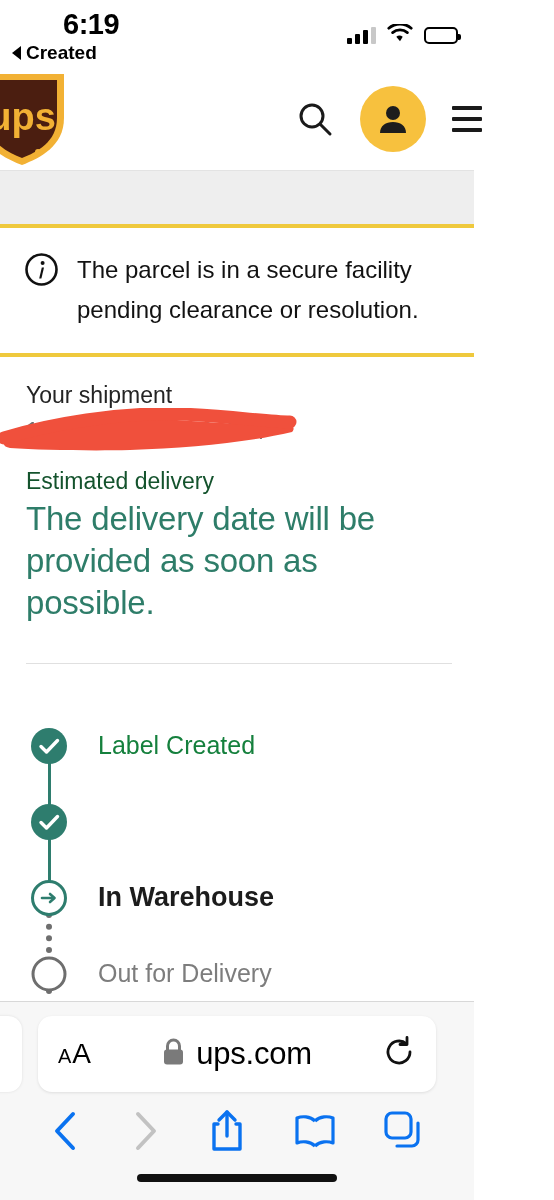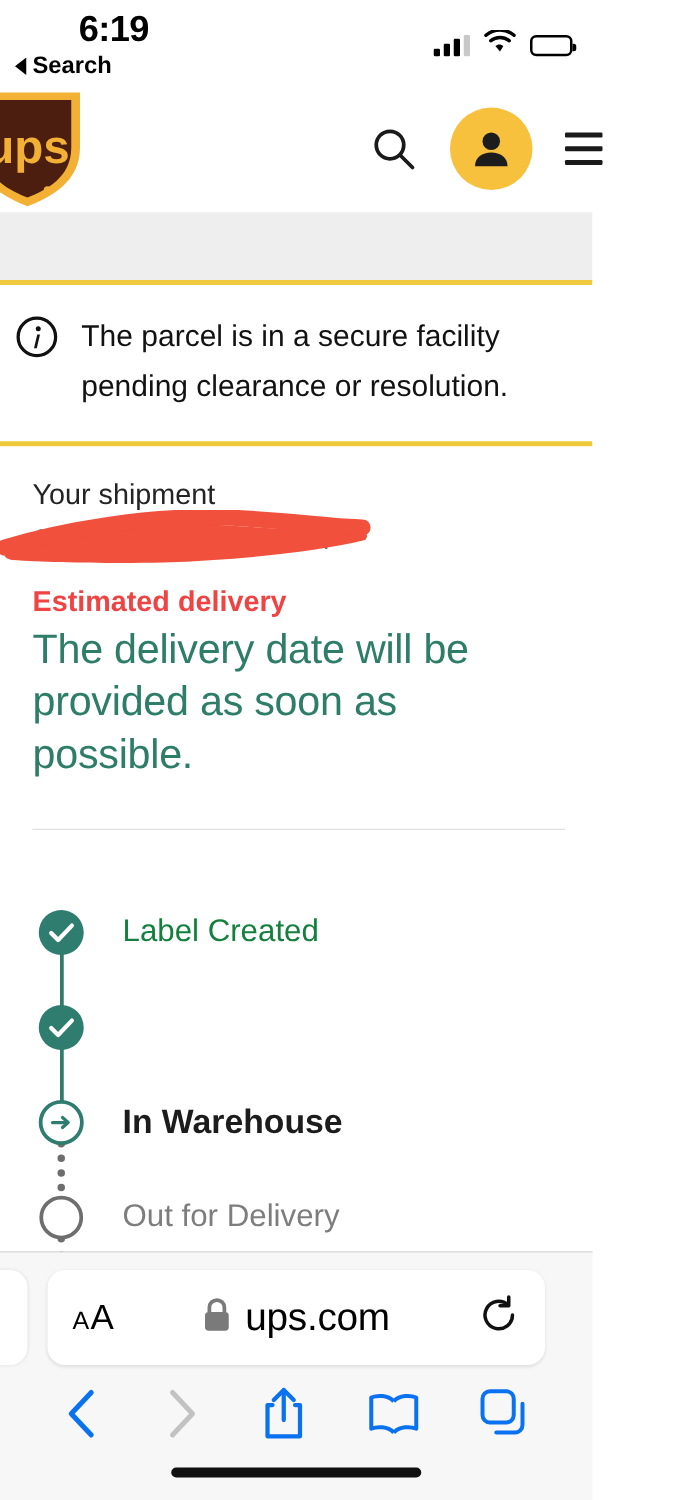--- a/index.html
+++ b/index.html
@@ -74,21 +74,21 @@
 
   
   .page { position: absolute; top: 171px; left: 0; right: 0; bottom: 199px; background: #fff; overflow: hidden; }
 
   .gray-band { height: 53px; background: #EEEEEE; }
 
   .alert {
     border-top: 4px solid #EFC93D;
     border-bottom: 4px solid #EFC93D;
     background: #fff;
-    padding: 22px 20px 24px 12px;
+    padding: 22px 20px 24px 24px;
     display: flex; gap: 18px; align-items: flex-start;
   }
   .info-icon {
     flex: 0 0 auto; width: 35px; height: 35px; margin-top: 2px;
   }
   .alert-text {
     font-size: 24px; line-height: 1.65; color: #121212;
   }
 
   .shipment { padding: 24px 36px 0 26px; position: relative; }
@@ -97,21 +97,21 @@
   .track-num {
     font-size: 23px; color: #6f6f6f; letter-spacing: 0.2px;
     position: absolute; left: 0; top: 6px;
   }
   .redact {
     position: absolute; left: -26px; top: -4px;
     width: 300px; height: 46px;
     pointer-events: none;
   }
 
-  .est-label { font-size: 23px; color: #ef4444; margin-top: 12px; font-weight: bold; }
+  .est-label { font-size: 23px; color: #14532d; margin-top: 12px; }
   .est-value {
     font-size: 33px; font-weight: 400; color: #2E7D69;
     line-height: 1.28; margin-top: 3px; letter-spacing: -0.2px;
   }
 
   .divider {
     height: 1px; background: #e0e0e0;
     margin: 38px 22px 0 26px;
   }
 
@@ -170,21 +170,21 @@
 </style>
 </head>
 <body>
 
 <div class="phone">
 
   <div class="statusbar">
     <div class="sb-time">6:19</div>
     <div class="sb-back">
       <span class="tri"></span>
-      <span>Search</span>
+      <span>Created</span>
     </div>
     <div class="sb-right">
       <span class="bars">
           <i></i>
           <i></i>
           <i></i>
           <i></i>
         </span>
       <span>
         <svg width="26" height="19" viewBox="0 0 26 19">

